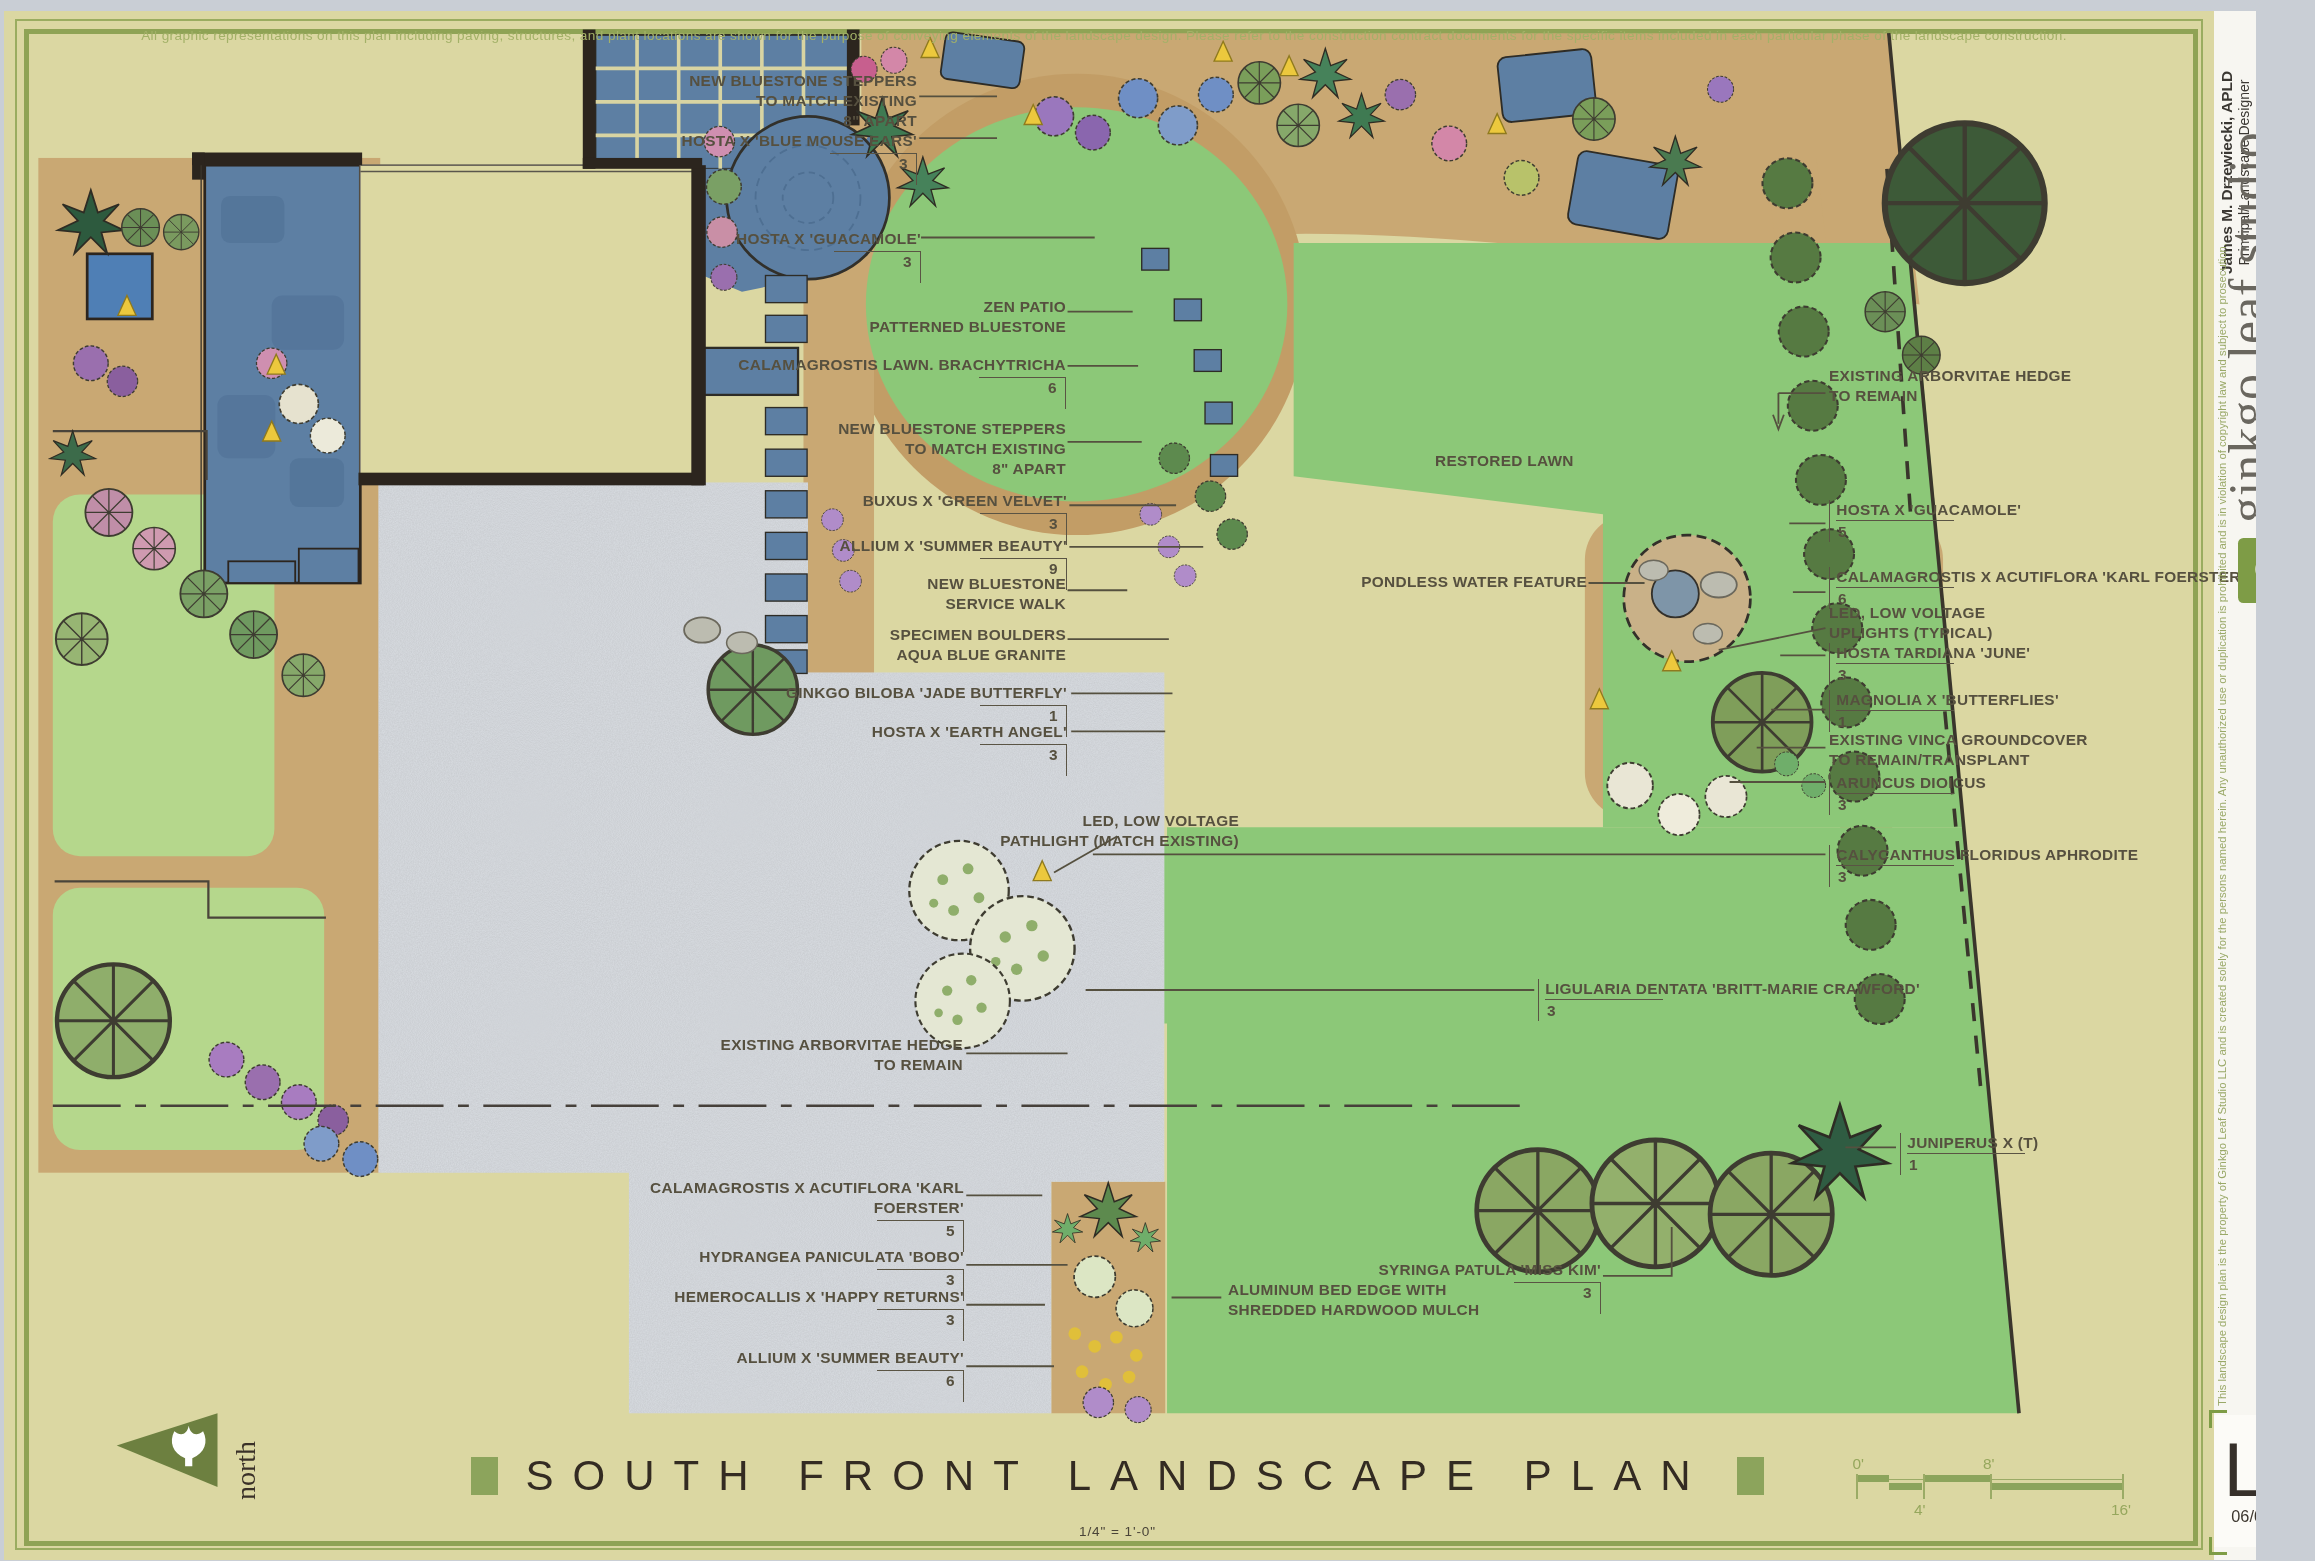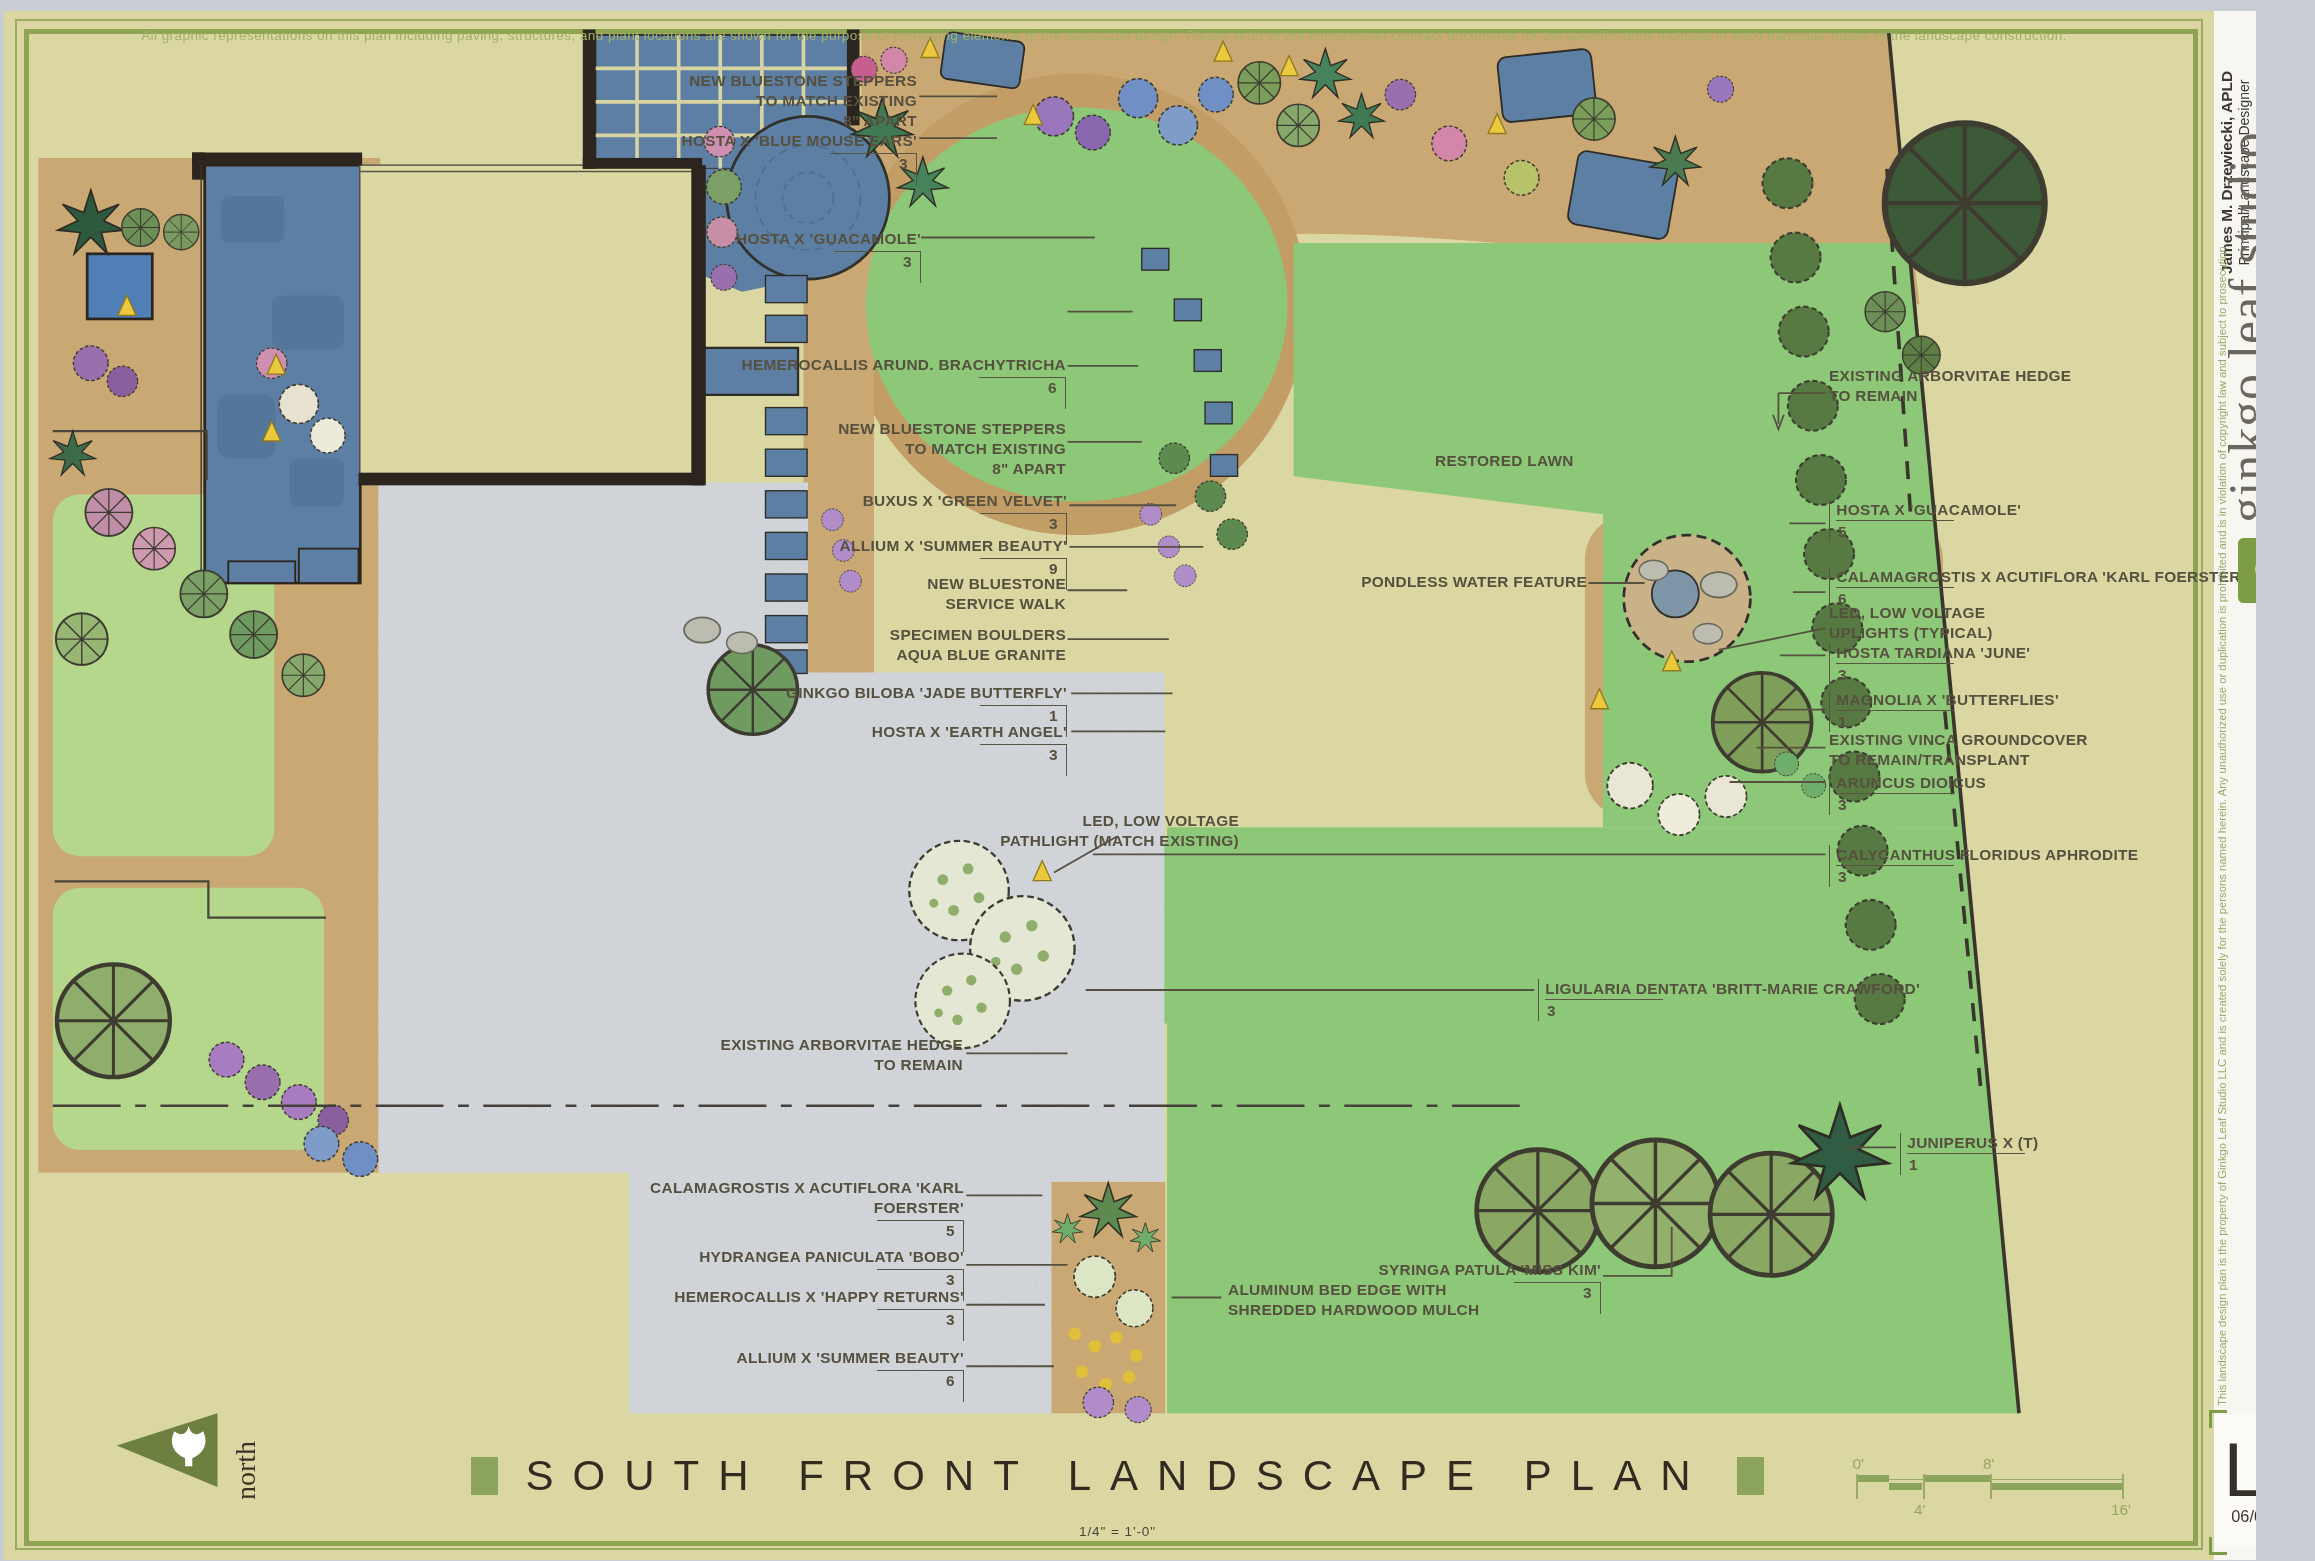--- a/index.html
+++ b/index.html
@@ -351,21 +351,25 @@
 
   <div id="disclaimer">All graphic representations on this plan including paving, structures, and plant locations are shown for the purpose of conveying elements of the landscape design.  Please refer to the construction contract documents for the specific items included in each particular phase of the landscape construction.</div>
 
   <div class="lbl ra" style="left:528px;top:65px">
       <span class="t">NEW BLUESTONE STEPPERS
 TO MATCH EXISTING
 8" APART</span>
     </div>
   <div class="lbl ra" style="left:528px;top:125px"><span class="t">HOSTA X 'BLUE MOUSE EARS'</span><span class="qty">3</span></div>
   <div class="lbl ra" style="left:532px;top:223px"><span class="t">HOSTA X 'GUACAMOLE'</span><span class="qty">3</span></div>
-  <div class="lbl ra" style="left:677px;top:349px"><span class="t">HEMEROCALLIS ARUND. BRACHYTRICHA</span><span class="qty">6</span></div>
+  <div class="lbl ra" style="left:677px;top:291px">
+      <span class="t">ZEN PATIO
+PATTERNED BLUESTONE</span>
+    </div>
+  <div class="lbl ra" style="left:677px;top:349px"><span class="t">CALAMAGROSTIS LAWN. BRACHYTRICHA</span><span class="qty">6</span></div>
   <div class="lbl ra" style="left:677px;top:413px">
       <span class="t">NEW BLUESTONE STEPPERS
 TO MATCH EXISTING
 8" APART</span>
     </div>
   <div class="lbl ra" style="left:678px;top:485px"><span class="t">BUXUS X 'GREEN VELVET'</span><span class="qty">3</span></div>
   <div class="lbl ra" style="left:678px;top:530px"><span class="t">ALLIUM X 'SUMMER BEAUTY'</span><span class="qty">9</span></div>
   <div class="lbl ra" style="left:677px;top:568px">
       <span class="t">NEW BLUESTONE
 SERVICE WALK</span>

